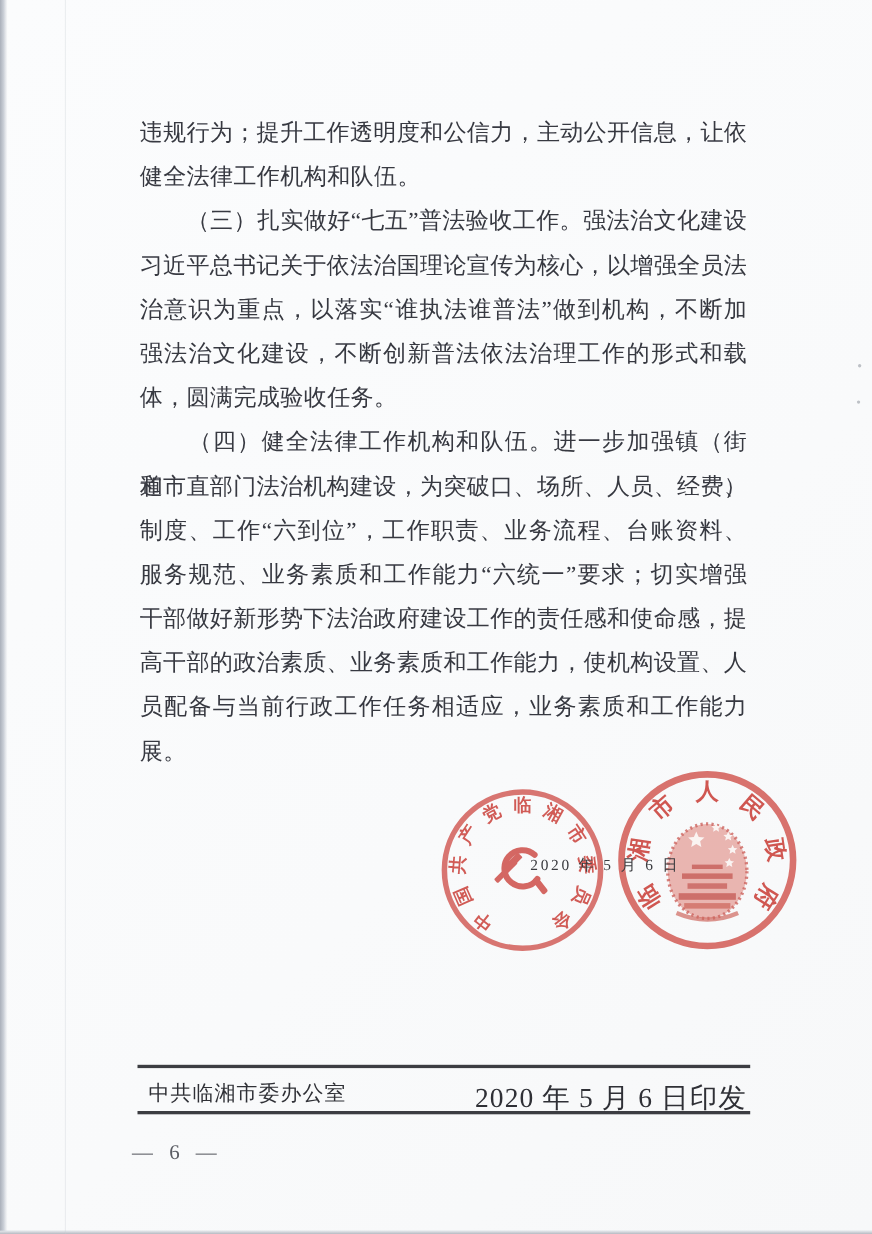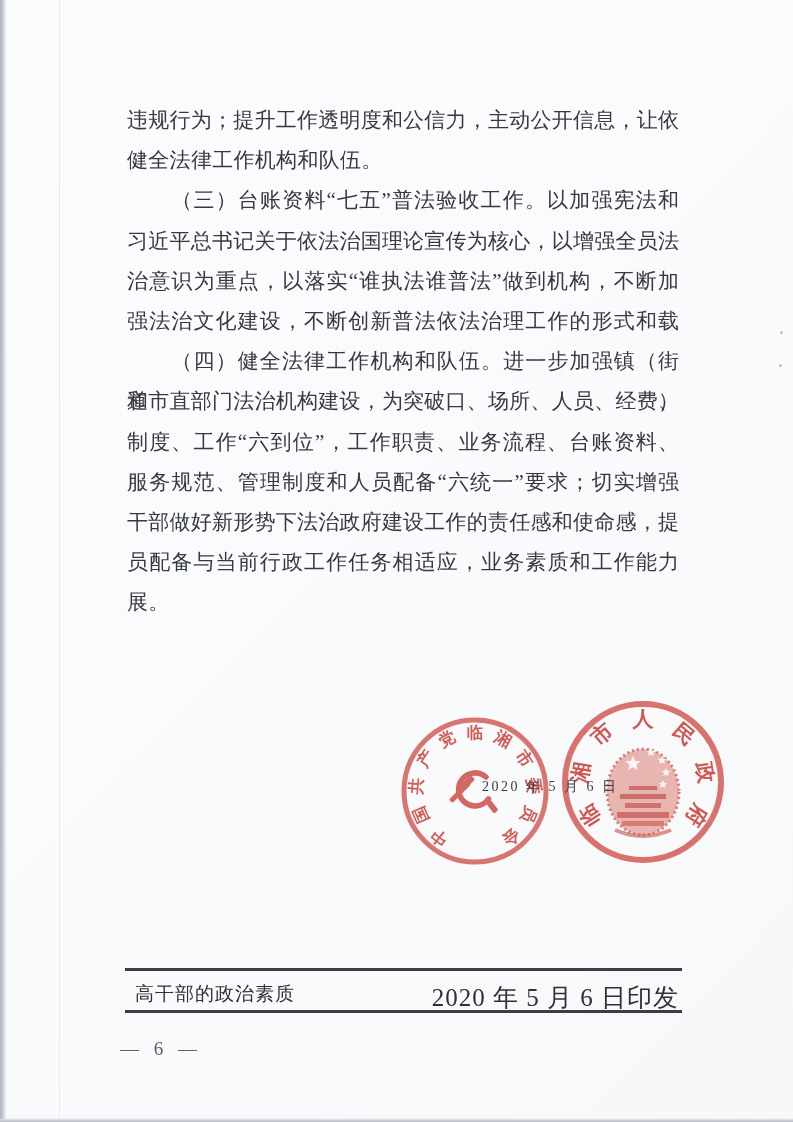--- a/index.html
+++ b/index.html
@@ -58,29 +58,31 @@
 
   <div class="edge-left"></div>
   <div class="edge-bottom"></div>
   <div class="fold-line"></div>
   <div class="speck s1"></div>
   <div class="speck s2"></div>
 
   <div class="doc-body">
       <div class="body-line just">违规行为；提升工作透明度和公信力，主动公开信息，让依</div>
       <div class="body-line">健全法律工作机构和队伍。</div>
-      <div class="body-line just">　　（三）台账资料“七五”普法验收工作。以加强宪法和</div>
+      <div class="body-line just">　　（三）扎实做好“七五”普法验收工作。强法治文化建设</div>
       <div class="body-line just">习近平总书记关于依法治国理论宣传为核心，以增强全员法</div>
       <div class="body-line just">治意识为重点，以落实“谁执法谁普法”做到机构，不断加</div>
       <div class="body-line just">强法治文化建设，不断创新普法依法治理工作的形式和载</div>
+      <div class="body-line">体，圆满完成验收任务。</div>
       <div class="body-line just">　　（四）健全法律工作机构和队伍。进一步加强镇（街道）</div>
       <div class="body-line just">和市直部门法治机构建设，为突破口、场所、人员、经费、</div>
       <div class="body-line just">制度、工作“六到位”，工作职责、业务流程、台账资料、</div>
-      <div class="body-line just">服务规范、管理制度和人员配备“六统一”要求；切实增强</div>
+      <div class="body-line just">服务规范、业务素质和工作能力“六统一”要求；切实增强</div>
       <div class="body-line just">干部做好新形势下法治政府建设工作的责任感和使命感，提</div>
+      <div class="body-line just">高干部的政治素质、业务素质和工作能力，使机构设置、人</div>
       <div class="body-line just">员配备与当前行政工作任务相适应，业务素质和工作能力</div>
       <div class="body-line">展。</div>
     </div>
 
   <svg class="seal-svg" width="793" height="1122" viewBox="0 0 793 1122">
 
     <g opacity="0.88">
       <circle class="ring" cx="475" cy="791" r="71" stroke-width="5" opacity="0.85"></circle>
       <g class="ring-text ring-text-party">
           <text x="438.7" y="837.5" transform="rotate(-142.0 438.7 837.5)" text-anchor="middle" dominant-baseline="central">中</text>
@@ -128,18 +130,18 @@
         <rect x="617" y="812" width="52" height="6" fill="#c4524c" opacity="0.85"></rect>
         <rect x="622" y="821" width="42" height="5" fill="#c9584f" opacity="0.75"></rect>
         <path d="M615 830 Q 643 842 671 830" fill="none" stroke="#c9584f" stroke-width="4" opacity="0.7"></path>
       </g>
     </g>
   </svg>
 
   <div class="stamp-date">2020 年 5 月 6 日</div>
 
   <div class="footer-rule rule-top"></div>
-  <div class="footer-issuer">高干部的政治素质</div>
+  <div class="footer-issuer">中共临湘市委办公室</div>
   <div class="footer-print">2020 年 5 月 6 日印发</div>
   <div class="footer-rule rule-bottom"></div>
   <div class="page-number">— 6 —</div>
 
 </div>
 
 </body></html>

